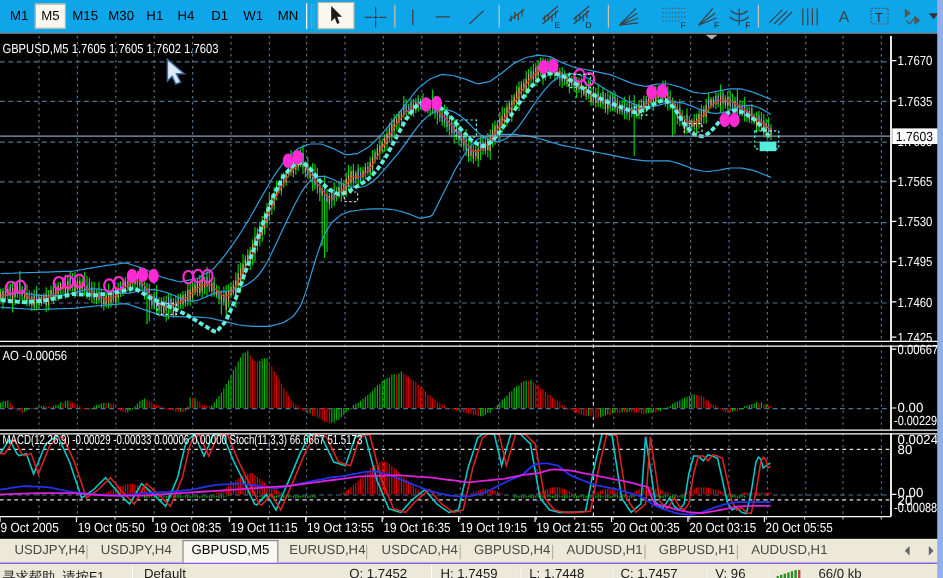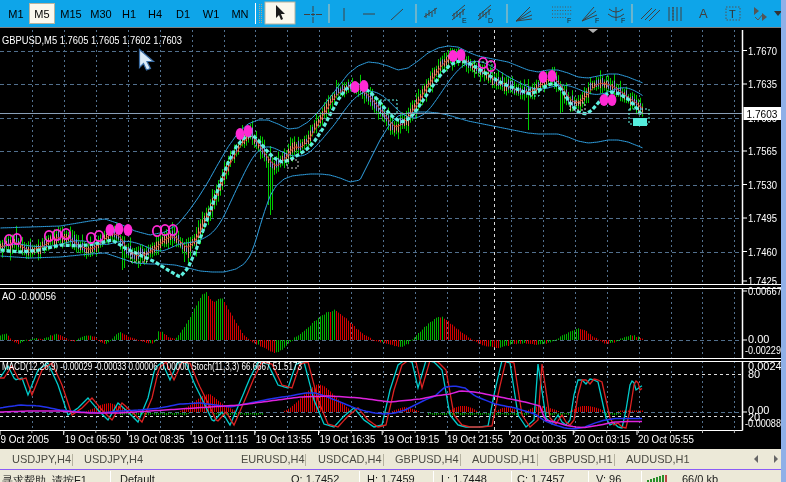--- a/index.html
+++ b/index.html
@@ -1580,20 +1580,21 @@
   <text x="7" y="17" font-size="11" fill="#333" font-family="Liberation Sans">T</text>
   <path d="M32,6 l5,4 l-5,4 Z M40,12 l5,4 l-5,4 Z" fill="#555"></path>
   <path d="M33,16 l3,3 l5,-6" stroke="#555" fill="none"></path>
   <path d="M52,10 l8,0 l-4,5 Z" fill="#333"></path>
  </svg>
 </div>
 <div class="tabbar">
  <div class="tab" style="left:12px">USDJPY,H4</div>
  <div class="tsep" style="left:72px"></div>
  <div class="tab" style="left:84px">USDJPY,H4</div>
+ <div class="atab" style="left:152px;width:80px">GBPUSD,M5</div>
  <div class="tab" style="left:241px">EURUSD,H4</div>
  <div class="tsep" style="left:305px"></div>
  <div class="tab" style="left:318px">USDCAD,H4</div>
  <div class="tsep" style="left:383px"></div>
  <div class="tab" style="left:395px">GBPUSD,H4</div>
  <div class="tsep" style="left:460px"></div>
  <div class="tab" style="left:472px">AUDUSD,H1</div>
  <div class="tsep" style="left:537px"></div>
  <div class="tab" style="left:549px">GBPUSD,H1</div>
  <div class="tsep" style="left:614px"></div>

